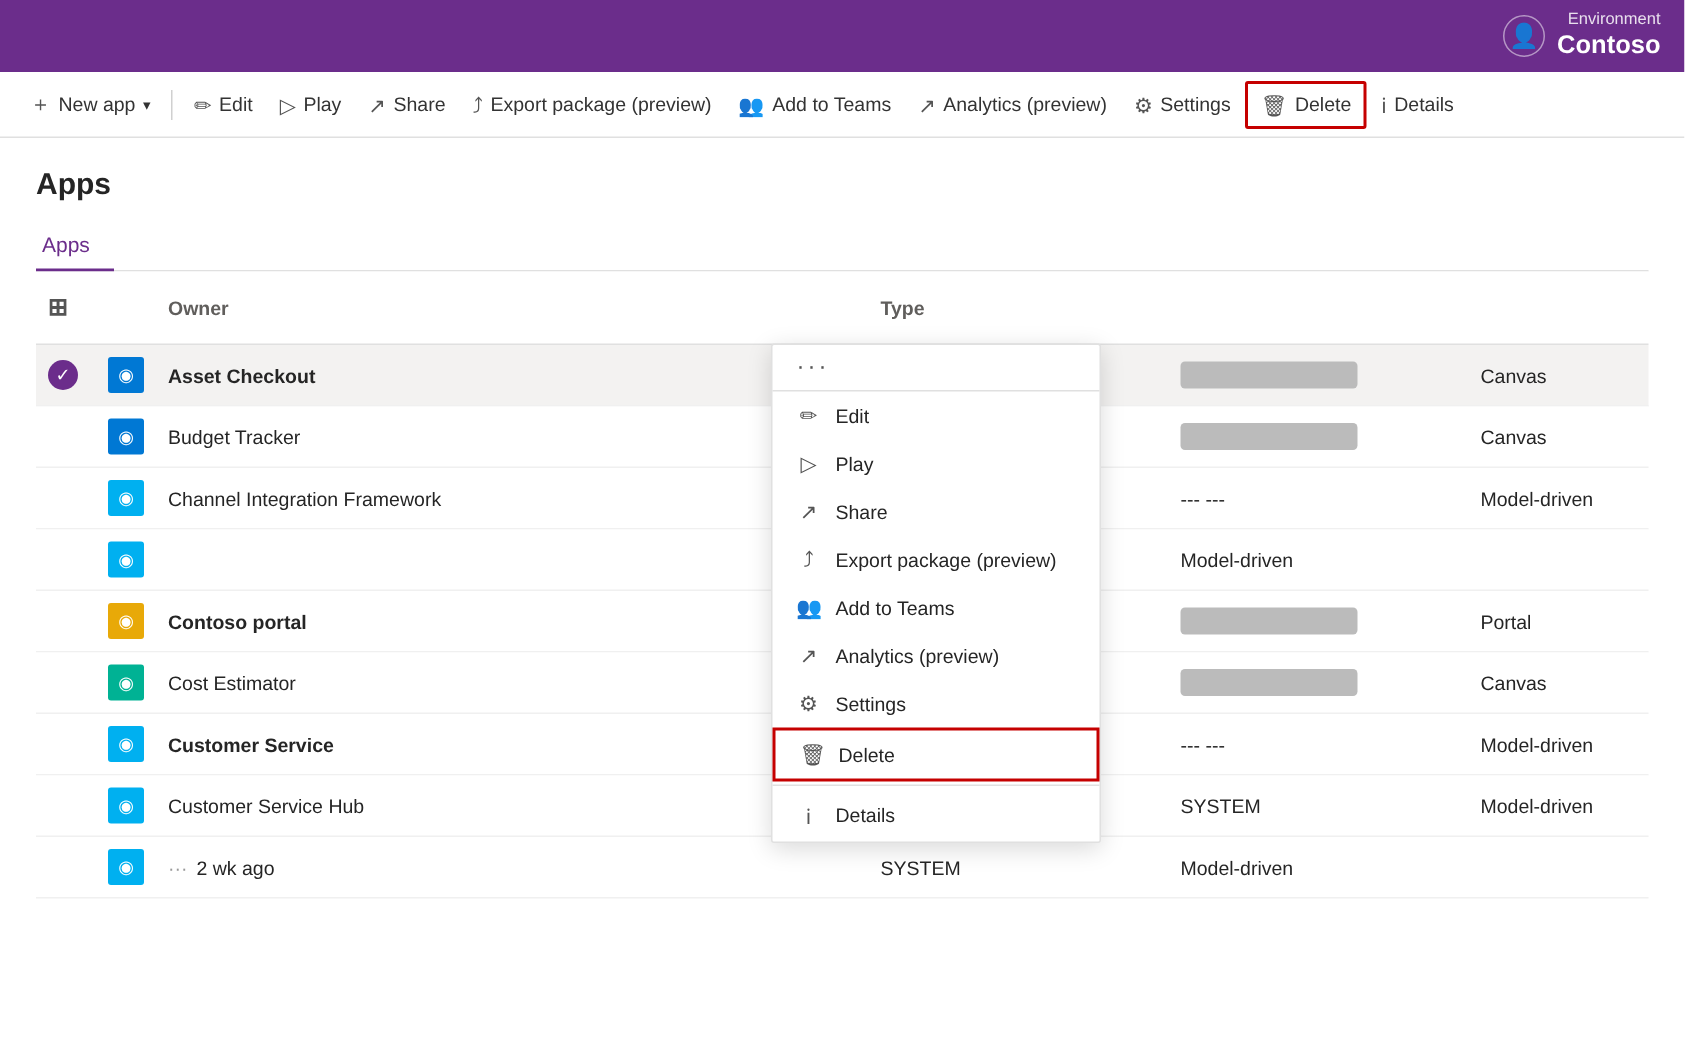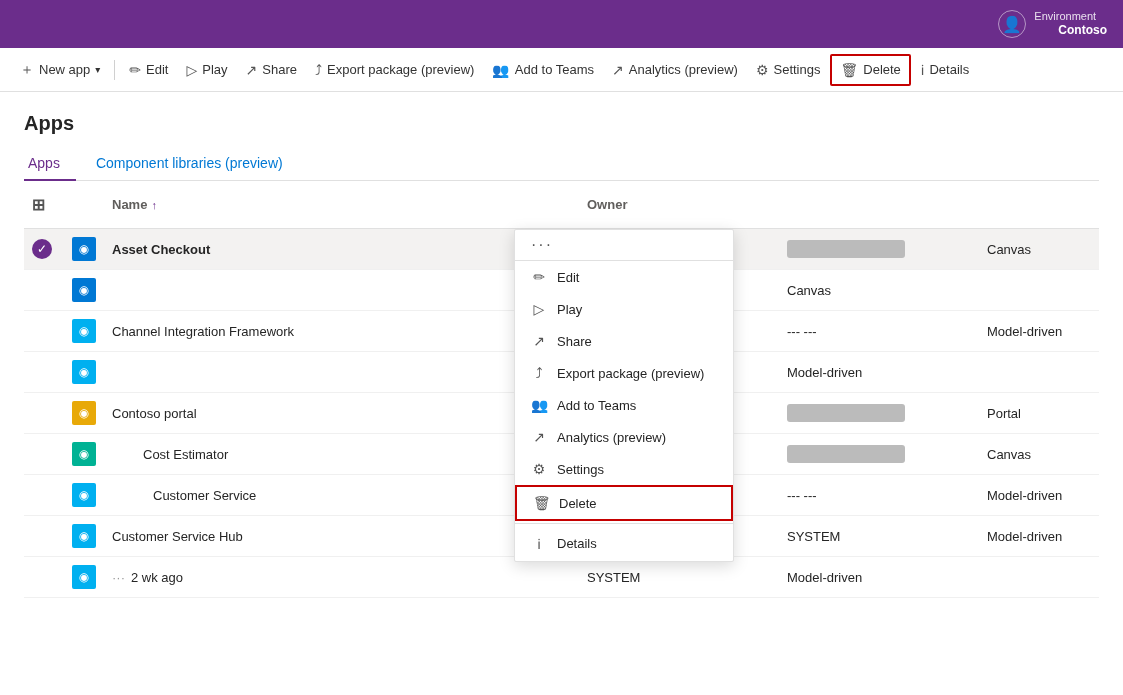--- a/index.html
+++ b/index.html
@@ -22,22 +22,22 @@
       font-size: 13px;
     }
     .env-icon {
       width: 28px; height: 28px;
       border: 1px solid rgba(255,255,255,0.5);
       border-radius: 50%;
       display: flex; align-items: center; justify-content: center;
       font-size: 16px;
     }
     .env-text { display: flex; flex-direction: column; line-height: 1.2; }
-    .env-label { font-size: 11px; opacity: 0.85; }
-    .env-name { font-size: 12px; font-weight: 600; margin-left: 24px; }
+    .env-label { font-size: 11px; opacity: 0.85; text-align: right; }
+    .env-name { font-size: 17px; font-weight: 600; }
 
     
     .toolbar {
       height: 44px;
       border-bottom: 1px solid #e0e0e0;
       display: flex;
       align-items: center;
       padding: 0 12px;
       gap: 2px;
       background: #fff;
@@ -225,37 +225,35 @@
     <span class="btn-icon">ℹ</span>
     <span>Details</span>
   </button>
 </div>
 
 <div class="page-content">
   <h1 class="page-title">Apps</h1>
 
   <div class="tabs">
     <div class="tab active">Apps</div>
-    <div class="tab" style="color:#0078d4; margin-left:16px;">Component libraries (preview)</div>
   </div>
 
   <div class="table-container">
 
     <div class="table-header">
       <div class="table-header-cell">
         <span style="font-size:16px; color:#555;">⊞</span>
       </div>
       <div class="table-header-cell"></div>
-      <div class="table-header-cell sortable">
-        <span>Name</span>
-        <span class="sort-icon">↑</span>
-      </div>
       <div class="table-header-cell">
         <span>Owner</span>
       </div>
+      <div class="table-header-cell">
+        <span>Type</span>
+      </div>
     </div>
 
     <div id="table-body">
         <div class="table-row selected">
       <div class="table-cell">
         <div class="check-icon">✓</div>
       </div>
       <div class="table-cell">
         <div style="width:24px;height:24px;background:#0078d4;border-radius:2px;display:flex;align-items:center;justify-content:center;color:#fff;font-size:12px;">◉</div>
       </div>
@@ -269,20 +267,21 @@
           </div>
       <div class="table-cell">Canvas</div>
     </div>
         <div class="table-row">
       <div class="table-cell">
         
       </div>
       <div class="table-cell">
         <div style="width:24px;height:24px;background:#0078d4;border-radius:2px;display:flex;align-items:center;justify-content:center;color:#fff;font-size:12px;">◉</div>
       </div>
+      <div class="table-cell" style="font-weight:400;">Budget Tracker</div>
       <div class="table-cell"></div>
       <div class="table-cell">
             <span style="background:#bbb;border-radius:3px;color:transparent;padding:2px 8px;font-size:12px;">████████████</span>
           </div>
       <div class="table-cell">Canvas</div>
     </div>
         <div class="table-row">
       <div class="table-cell">
         
       </div>
@@ -309,49 +308,49 @@
           </div>
       <div class="table-cell">Model-driven</div>
     </div>
         <div class="table-row">
       <div class="table-cell">
         
       </div>
       <div class="table-cell">
         <div style="width:24px;height:24px;background:#e8a908;border-radius:2px;display:flex;align-items:center;justify-content:center;color:#fff;font-size:12px;">◉</div>
       </div>
-      <div class="table-cell" style="font-weight:400;">Contoso portal</div>
+      <div class="table-cell" style="font-weight:700;">Contoso portal</div>
       <div class="table-cell"></div>
       <div class="table-cell">
             <span style="background:#bbb;border-radius:3px;color:transparent;padding:2px 8px;font-size:12px;">████████████</span>
           </div>
       <div class="table-cell">Portal</div>
     </div>
         <div class="table-row">
       <div class="table-cell">
         
       </div>
       <div class="table-cell">
         <div style="width:24px;height:24px;background:#00b294;border-radius:2px;display:flex;align-items:center;justify-content:center;color:#fff;font-size:12px;">◉</div>
       </div>
-      <div class="table-cell" style="font-weight:400;margin-left:31px;">Cost Estimator</div>
+      <div class="table-cell" style="font-weight:400;">Cost Estimator</div>
       <div class="table-cell"></div>
       <div class="table-cell">
             <span style="background:#bbb;border-radius:3px;color:transparent;padding:2px 8px;font-size:12px;">████████████</span>
           </div>
       <div class="table-cell">Canvas</div>
     </div>
         <div class="table-row">
       <div class="table-cell">
         
       </div>
       <div class="table-cell">
         <div style="width:24px;height:24px;background:#00b0f0;border-radius:2px;display:flex;align-items:center;justify-content:center;color:#fff;font-size:12px;">◉</div>
       </div>
-      <div class="table-cell" style="font-weight:400;margin-left:41px;">Customer Service</div>
+      <div class="table-cell" style="font-weight:700;">Customer Service</div>
       <div class="table-cell"></div>
       <div class="table-cell">
             <span>--- ---</span>
           </div>
       <div class="table-cell">Model-driven</div>
     </div>
         <div class="table-row">
       <div class="table-cell">
         
       </div>

